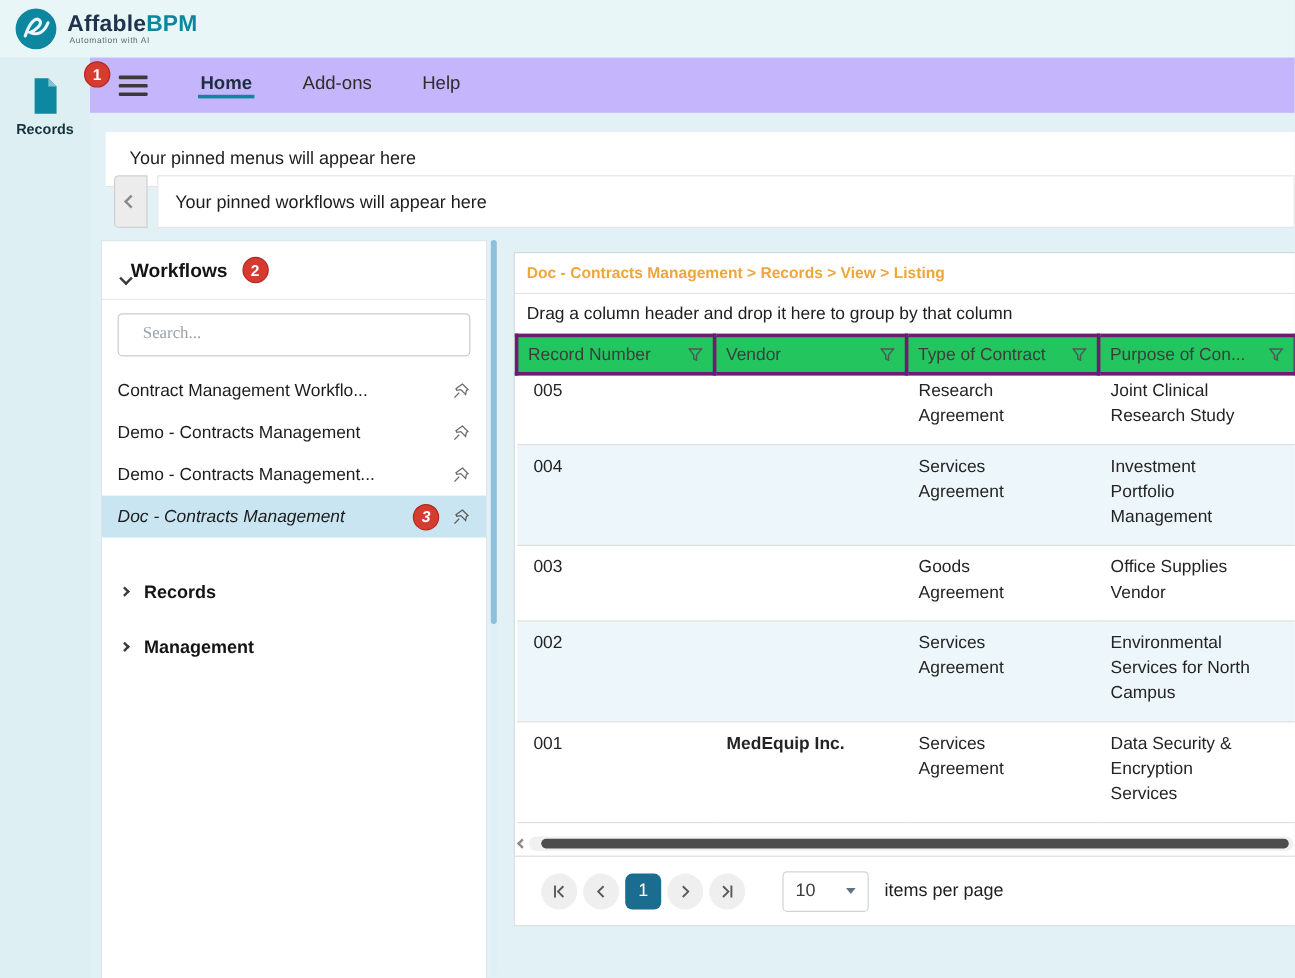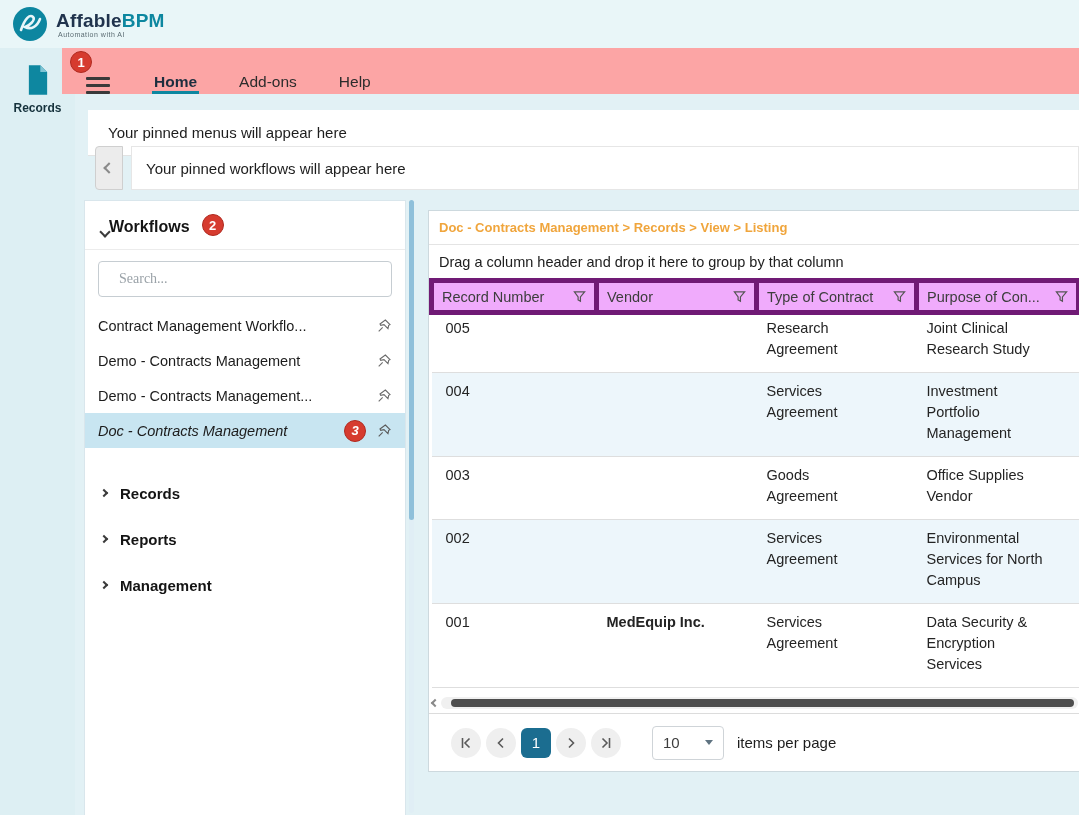--- a/index.html
+++ b/index.html
@@ -13,21 +13,21 @@
   .brand-affable { color: #20334d; }
   .brand-bpm { color: #0d87a0; }
   .tagline { font-size: 7px; color: #5a6b72; letter-spacing: .5px; padding-left: 2px; }
 
   
   .left-rail { position: absolute; left: 0; top: 48px; width: 75px; height: 767px; background: #ddeff3; display: flex; flex-direction: column; align-items: center; padding-top: 12px; gap: 20px; }
   .rail-item { display: flex; flex-direction: column; align-items: center; gap: 5px; cursor: pointer; width: 100%; padding: 4px 0; }
   .rail-item .lbl { font-size: 12px; font-weight: 700; color: #16323c; }
 
   
-  .nav-row { position: absolute; left: 62px; top: 48px; right: 0; height: 46px; background: #fca5a5; display: flex; align-items: flex-end; }
+  .nav-row { position: absolute; left: 75px; top: 48px; right: 0; height: 46px; background: #c4b5fd; display: flex; align-items: center; }
   .hamburger { width: 24px; display: flex; flex-direction: column; justify-content: center; gap: 4px; margin-left: 24px; cursor: pointer; }
   .hamburger span { display: block; height: 3px; background: #3a3a3a; border-radius: 1px; }
   .tabs { display: flex; margin-left: 42px; gap: 38px; }
   .tab { display: flex; align-items: center; font-size: 15.5px; color: #2c2c2c; cursor: pointer; border-bottom: 3px solid transparent; padding: 0 2px; }
   .tab.active { font-weight: 700; color: #1d2e3f; border-bottom-color: #0d87a0; }
 
   
   .badge { min-width: 22px; width: 22px; height: 22px; border-radius: 50%; background: #d63b2f; border: 1px solid #b02a20; color: #fff; font-size: 13px; font-weight: 700; display: flex; align-items: center; justify-content: center; }
   .badge-1 { position: absolute; left: 70px; top: 51px; z-index: 6; }
 
@@ -55,21 +55,21 @@
 
   .panel-scroll { position: absolute; left: 409px; top: 200px; width: 5px; height: 613px; background: #e0eef5; border-radius: 3px; cursor: pointer; }
   .panel-scroll .thumb { position: absolute; left: 0; top: 0; width: 5px; height: 320px; background: #8fc0da; border-radius: 3px; }
 
   
   .main-card { position: absolute; left: 428px; top: 210px; width: 654px; height: 562px; background: #fff; border: 1px solid #cdd9de; }
   .crumb { height: 34px; display: flex; align-items: center; padding: 0 10px; font-size: 13px; font-weight: 700; color: #f0a53c; border-bottom: 1px solid #e4e4e4; cursor: pointer; }
   .hint { height: 33px; display: flex; align-items: center; padding: 0 10px; font-size: 14.5px; color: #202020; }
 
   table.grid { width: 100%; border-collapse: collapse; table-layout: fixed; }
-  .grid th { background: #f0abfc; height: 32px; font-weight: 400; font-size: 14.5px; color: #3d3d3d; text-align: left; padding: 0 8px; border: 5px solid #701a75; cursor: pointer; }
+  .grid th { background: #22c55e; height: 32px; font-weight: 400; font-size: 14.5px; color: #3d3d3d; text-align: left; padding: 0 8px; border: 3px solid #701a75; cursor: pointer; }
   .grid th .th-in { display: flex; align-items: center; justify-content: space-between; gap: 4px; overflow: hidden; white-space: nowrap; }
   .grid td { vertical-align: top; padding: 8px 10px 12px; font-size: 14.5px; line-height: 21px; color: #242424; border-bottom: 1px solid #dedede; background: #fff; }
   .grid tr.alt td { background: #edf6fb; }
   .grid tr.first td { padding-top: 3px; }
   .cellwrap-type { max-width: 112px; }
   .cellwrap-purpose { max-width: 128px; }
   td.vendor { text-align: left; font-weight: bold; }
   td.recno { padding-left: 14px; }
 
   .hscroll { position: absolute; left: 3px; right: 3px; bottom: 62px; height: 13px; display: flex; align-items: center; gap: 3px; }
@@ -190,24 +190,20 @@
             <path d="M14 3l7 7-2 1-1 5-6-6-5 1-1-2z"></path>
             <line x1="10" y1="14" x2="4" y2="20"></line>
           </svg>
       </span>
     </div>
   </div>
   <div class="sections">
     <div class="section-row">
       <span class="chev right sm"></span>
       <span>Records</span>
-    </div>
-    <div class="section-row">
-      <span class="chev right sm"></span>
-      <span>Reports</span>
     </div>
     <div class="section-row">
       <span class="chev right sm"></span>
       <span>Management</span>
     </div>
   </div>
 </div>
 
 <div class="panel-scroll">
   <div class="thumb"></div>

